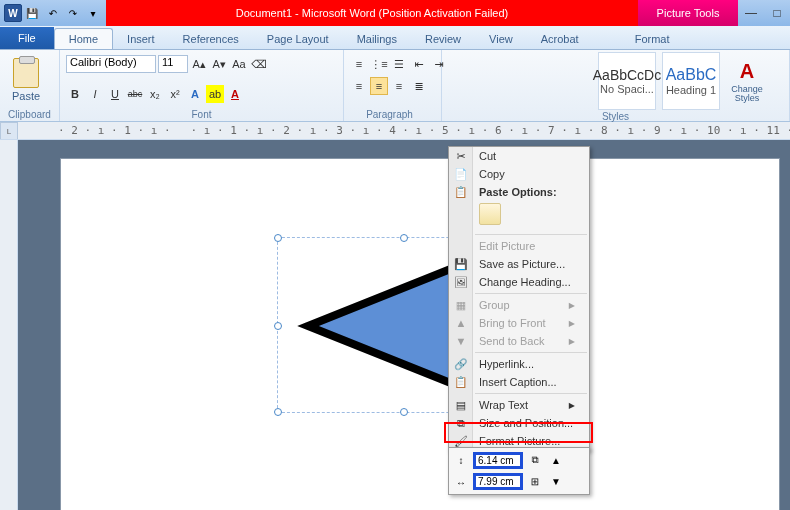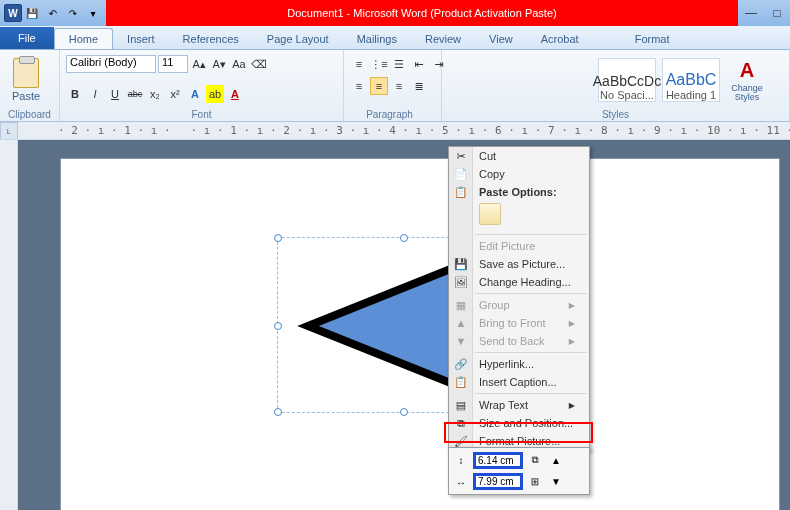--- a/index.html
+++ b/index.html
@@ -26,21 +26,21 @@
 .rgroup { border-right:1px solid #c9daee; display:flex; flex-direction:column; justify-content:space-between; padding: 2px 6px 0 6px; }
 .rgroup .content { flex:1; display:flex; align-items:center; gap:4px; }
 .rgroup .label { text-align:center; font-size:10px; color:#5a7aa0; padding:1px 0; }
 .bigbtn { width:40px; height:52px; display:flex; flex-direction:column; align-items:center; justify-content:center; gap:2px; font-size:10px; color:#3a5f8a; }
 .clipboard-ico { width:26px; height:30px; background:#f6e8c1; border:1px solid #c9a22a; border-radius:2px; position:relative; }
 .clipboard-ico::before { content:""; position:absolute; top:-3px; left:5px; width:14px; height:6px; background:#ddd; border:1px solid #999; border-radius:2px; }
 .font-row { display:flex; gap:2px; align-items:center; }
 .font-select { width:90px; height:18px; border:1px solid #abc1db; background:#fff; padding:0 14px 0 3px; font-size:11px; position:relative; }
 .size-select { width:30px; height:18px; border:1px solid #abc1db; background:#fff; padding:0 12px 0 3px; font-size:11px; }
 .smbtn { width:18px; height:18px; display:flex; align-items:center; justify-content:center; font-size:11px; color:#333; }
-.style-box { width:58px; height:44px; border:1px solid #cbdaec; background:#fff; display:flex; flex-direction:column; align-items:center; justify-content:flex-end; font-size:9px; color:#555; }
+.style-box { width:58px; height:58px; border:1px solid #cbdaec; background:#fff; display:flex; flex-direction:column; align-items:center; justify-content:center; font-size:9px; color:#555; }
 .style-box .prev { font-size:14px; color:#333; }
 
 
 .ruler { height:18px; background:#e9eef4; border-bottom:1px solid #c9daee; position:relative; color:#666; font-size:8px; display:flex; align-items:center; padding-left:58px; overflow:hidden; }
 .ruler .corner { position:absolute; left:0; top:0; width:18px; height:18px; background:#dbe6f3; border:1px solid #b5c8de; font-size:8px; display:flex; align-items:center; justify-content:center; }
 .ruler .mark { white-space:pre; letter-spacing:0px; font-family:monospace; }
 
 
 .docarea { position:absolute; top:140px; left:0; right:0; bottom:0; background:#5b6f86; display:flex; }
 .vruler { width:18px; background:#e9eef4; border-right:1px solid #c9daee; }
@@ -73,21 +73,22 @@
 <div class="titlebar">
   <div class="qat">
     <div class="qbtn">
         <div class="word-logo">W</div>
       </div>
     <div class="qbtn">💾</div>
     <div class="qbtn">↶</div>
     <div class="qbtn">↷</div>
     <div class="qbtn">▾</div>
   </div>
-  <div class="red-title">Document1 - Microsoft Word (Product Activation Paste)</div>
+  <div class="red-title">Document1 - Microsoft Word (Position Activation Failed)</div>
+  <div class="picture-tools">Picture Tools</div>
   <div class="winbtns">
     <div class="winbtn">—</div>
     <div class="winbtn">□</div>
   </div>
 </div>
 
 <div class="tabs">
   <div class="tab file">File</div>
   <div class="tab active">Home</div>
   <div class="tab">Insert</div>

